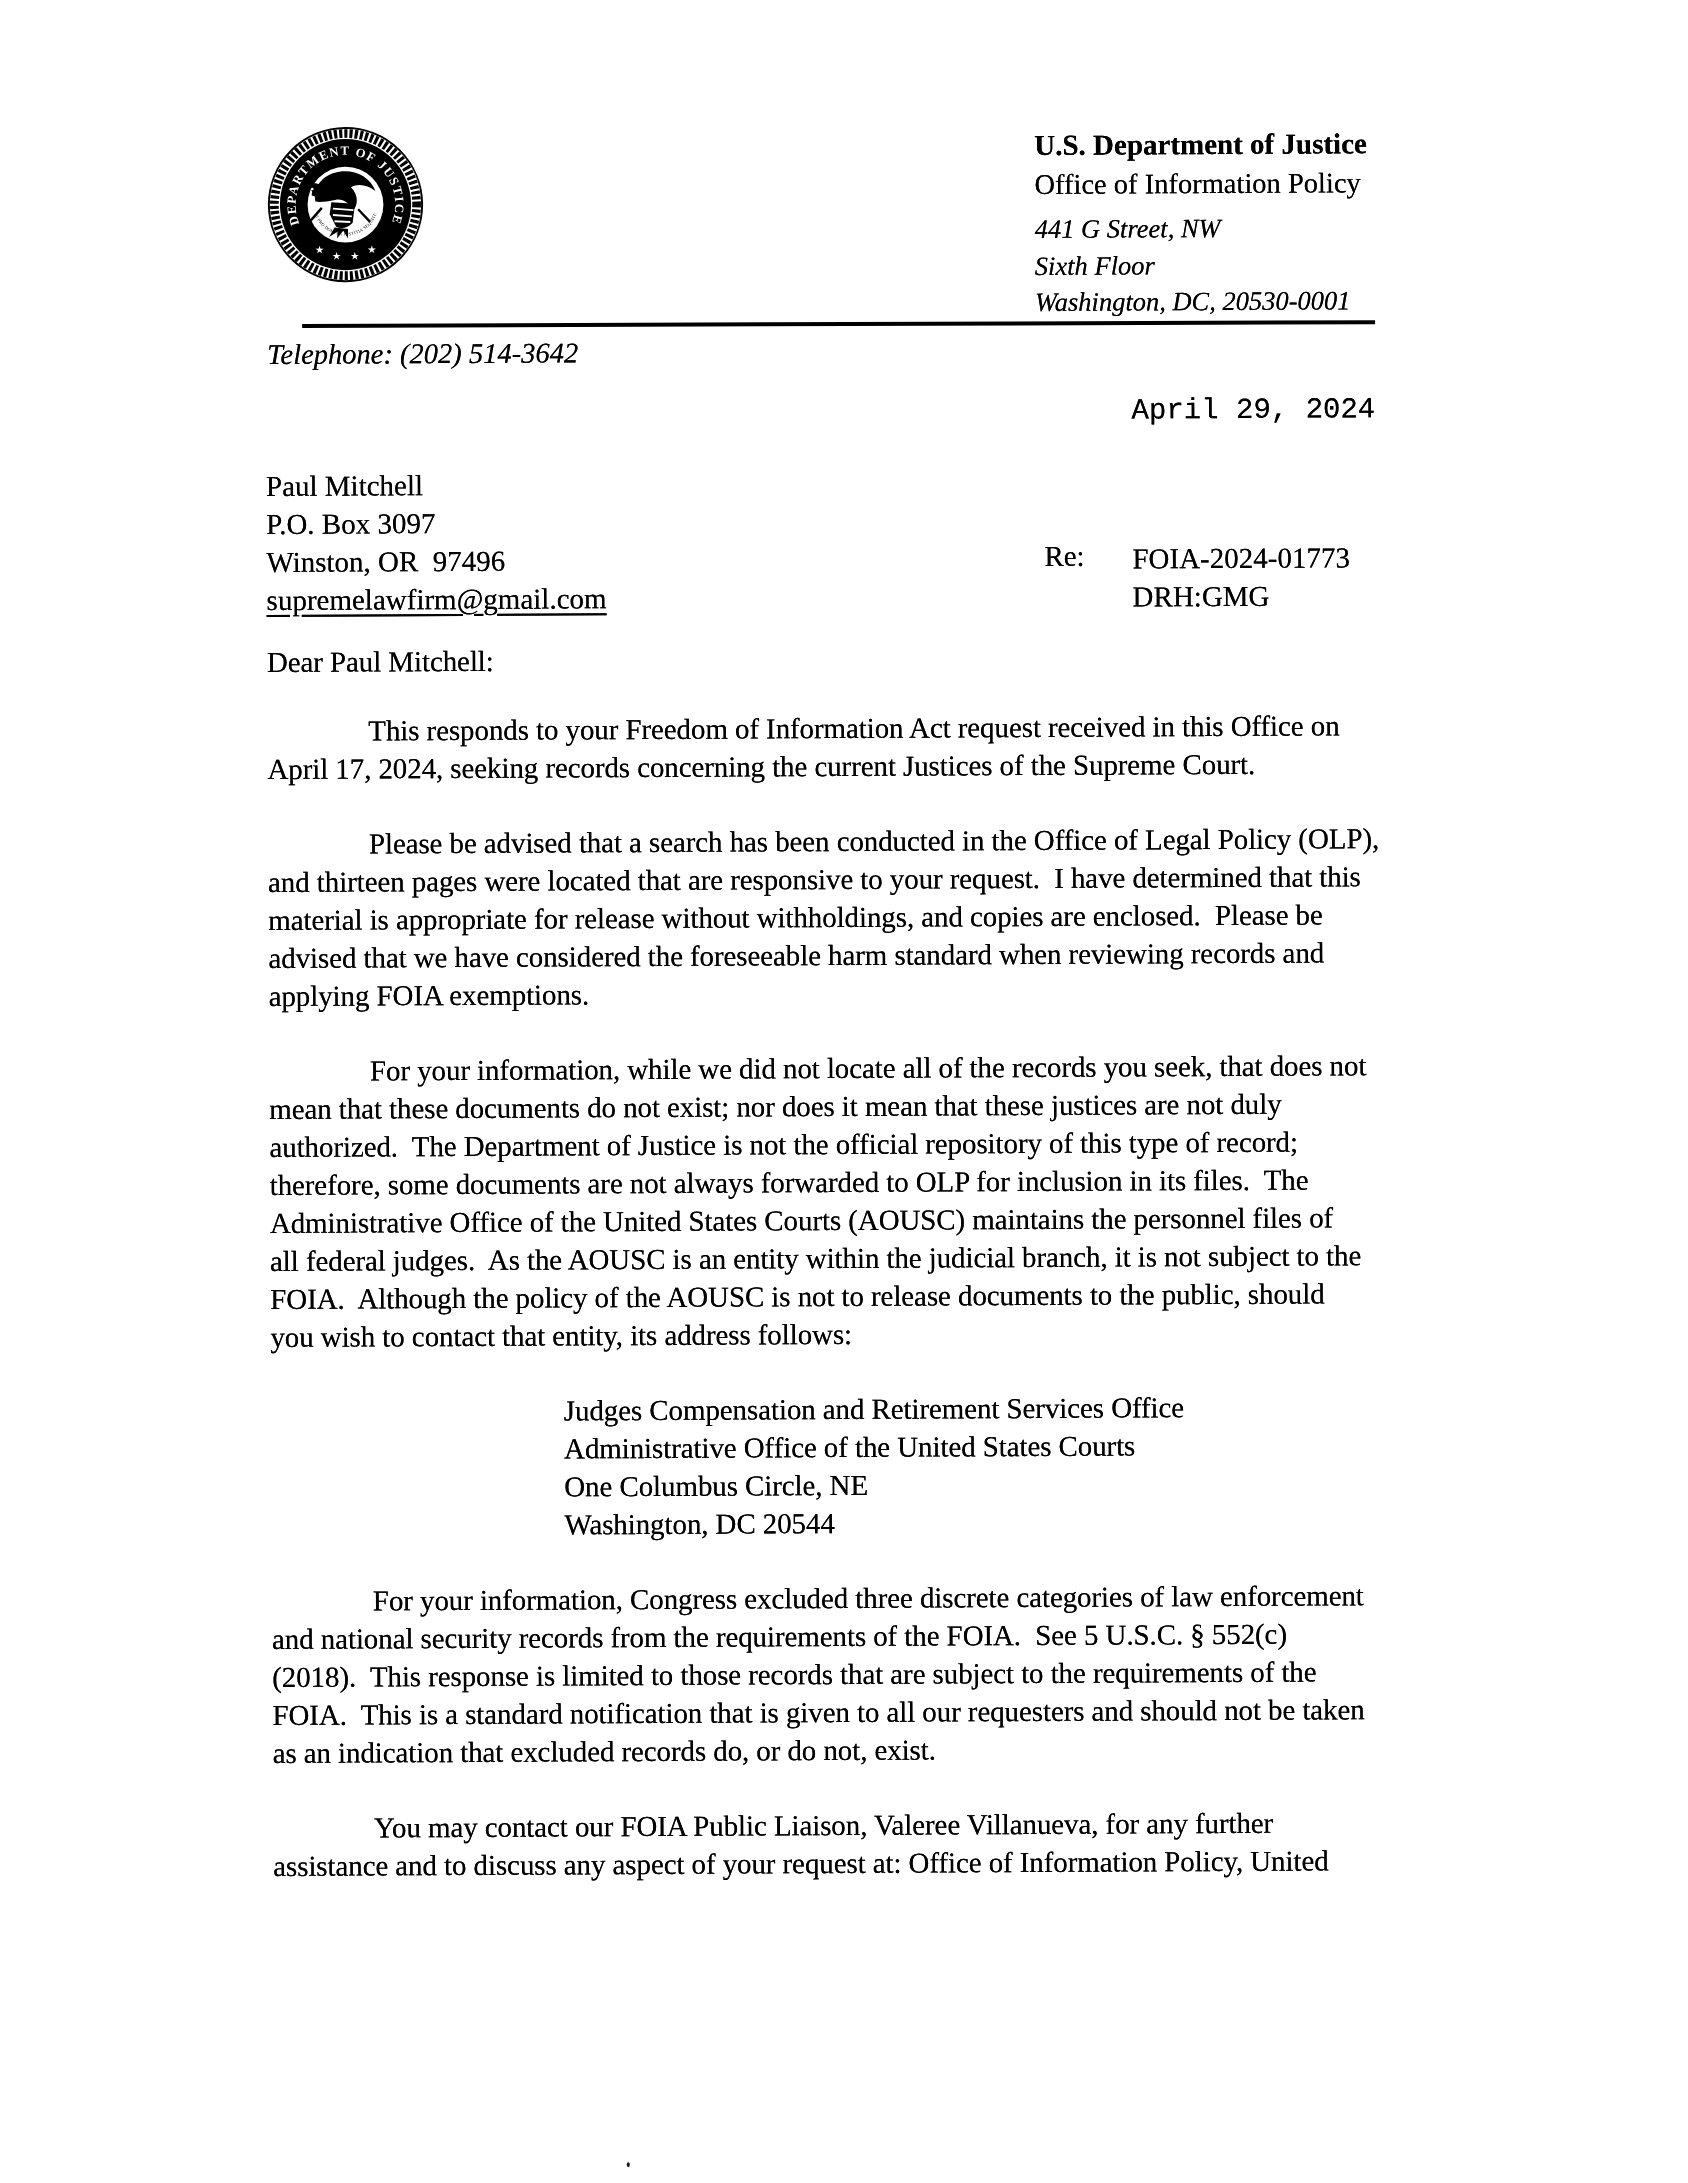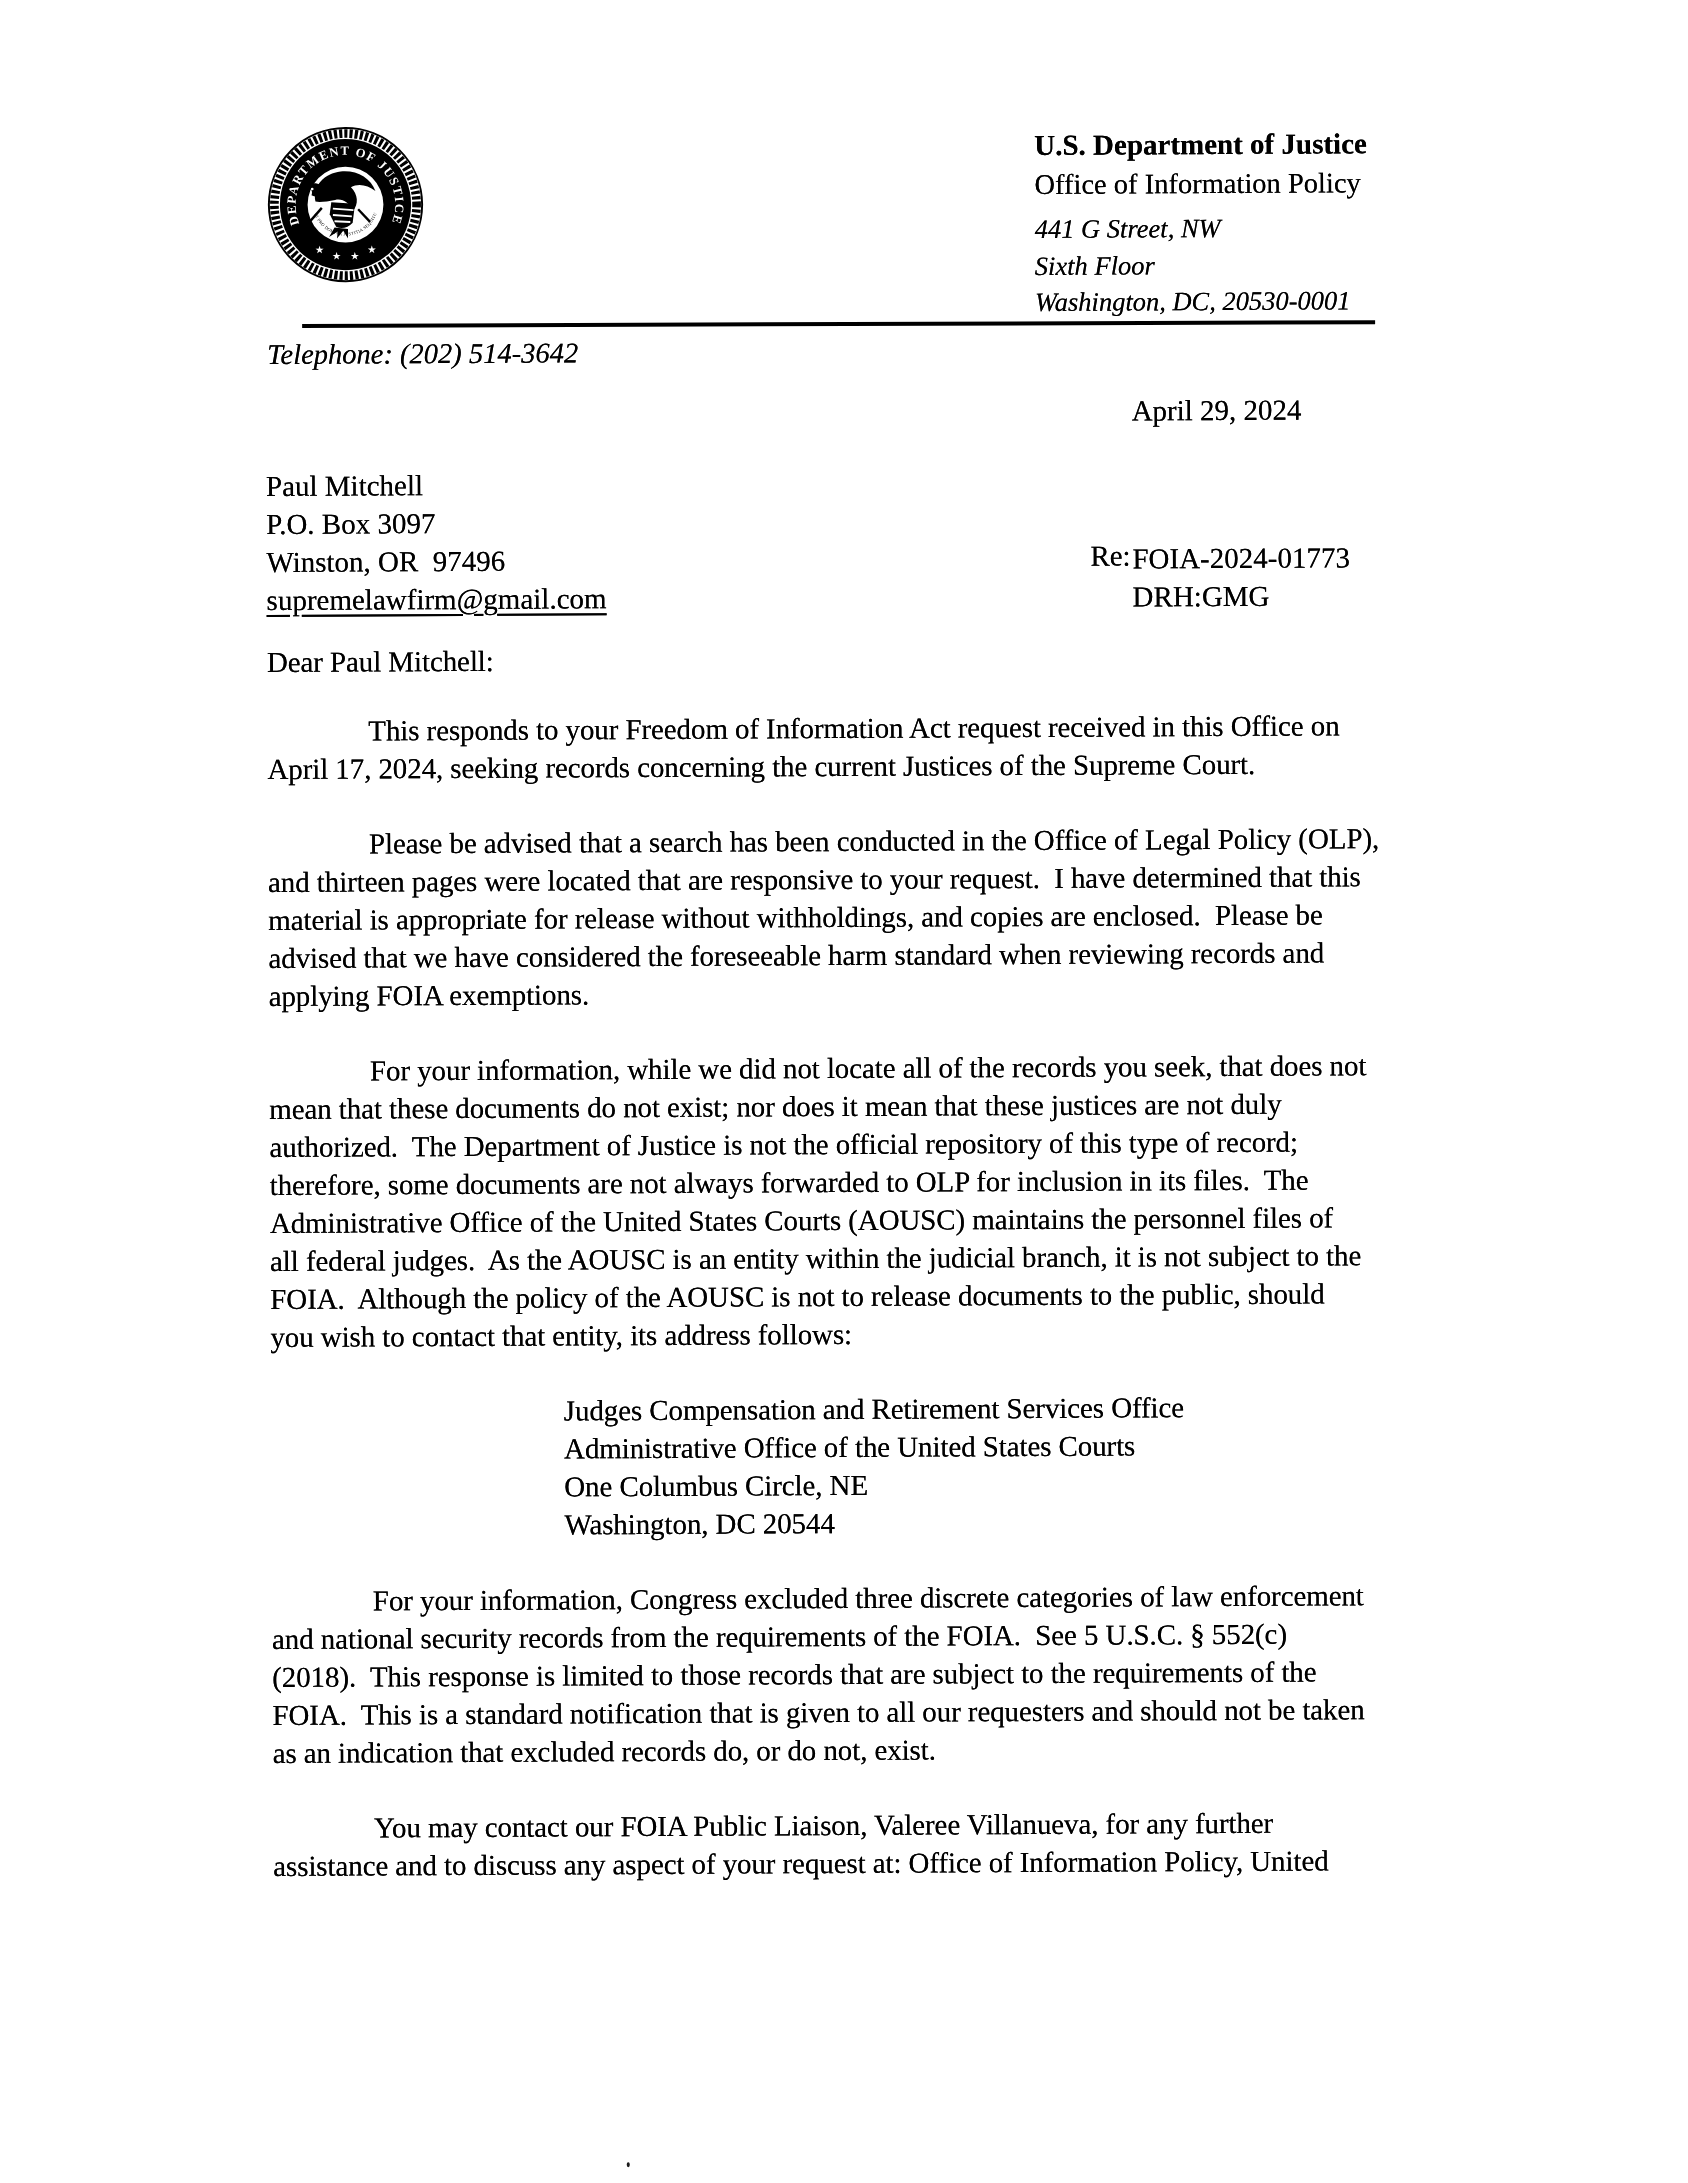--- a/index.html
+++ b/index.html
@@ -21,26 +21,26 @@
   .hdr { left:1038px; top:130px; }
   .hdr-agency { font-size:29px; font-weight:bold; line-height:33px; }
   .hdr-office { font-size:28.5px; line-height:33px; margin-top:6px; }
   .hdr-it     { font-size:26.5px; line-height:30.5px; margin-top:6px; font-style:italic; }
   .hdr-it.first { margin-top:13.2px; }
 
   .rule { left:305px; top:322px; width:1073px; height:4px; background:#000; transform:rotate(0.1deg); }
 
   .telephone { left:270px; top:336px; font-size:28.5px; font-style:italic; }
 
-  .date { left:1134px; top:396px; font-size:29px; }
+  .date { left:1134px; top:396px; font-size:29px;font-family:Liberation Mono, monospace; }
 
   .recipient { left:268px; top:464px; font-size:29px; line-height:38px; }
   .recipient .email { text-decoration:underline; text-underline-offset:4.6px; }
 
-  .re-label  { left:1092px; top:541px; font-size:29px; }
+  .re-label  { left:1046px; top:541px; font-size:29px; }
   .re-values { left:1134px; top:541px; font-size:29px; line-height:38px; }
 
   .body { left:268px; top:640px; font-size:29px; line-height:38px; letter-spacing:-0.1px; }
   .salutation { margin-bottom:30.5px; }
   .para { margin-bottom:37px; }
   .para .line.indent { padding-left:101px; }
   .para.address { padding-left:293px; }
 
   .speck { left:620px; top:2161px; width:3.3px; height:4.6px; background:#1a1a1a; border-radius:50%; }
 </style>

